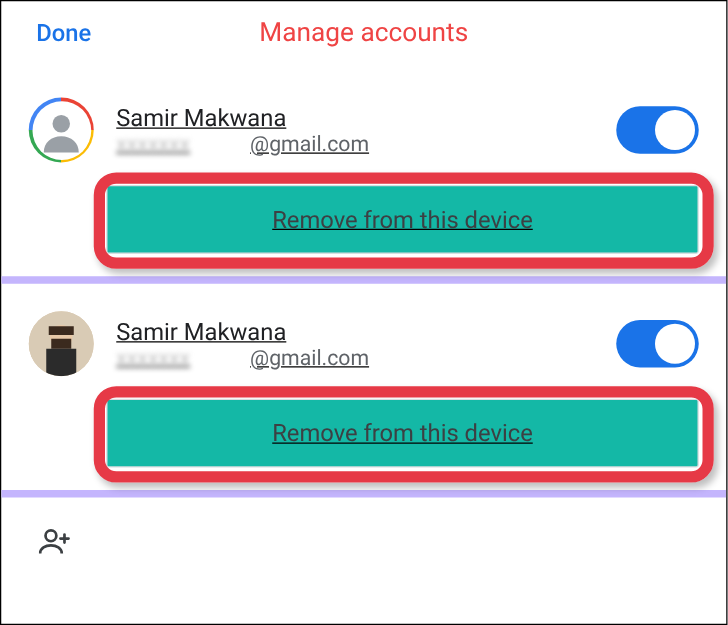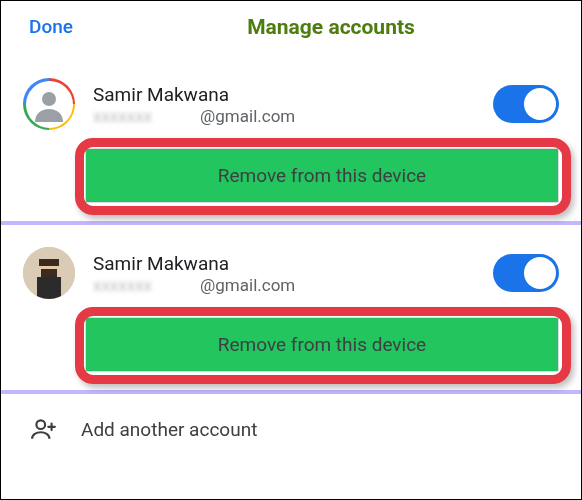--- a/index.html
+++ b/index.html
@@ -21,27 +21,27 @@
     color: #1a73e8;
     font-size: 19px;
     font-weight: 500;
     cursor: pointer;
   }
   .title {
     position: absolute;
     left: 50%;
     transform: translateX(-50%);
     font-size: 21px;
-    color: #4d7c0f;
-    font-weight: 700;
-    margin-left: 40px;
+    color: #ef4444;
+    font-weight: 400;
   }
   .account {
     padding: 22px 22px 18px 22px;
-    border-bottom: 4px solid #c4b5fd;
+    border-bottom: 6px solid #c4b5fd;
+    text-decoration: underline;
   }
   .account-row {
     display: flex;
     align-items: center;
     gap: 18px;
   }
   .avatar-wrap {
     width: 52px;
     height: 52px;
     border-radius: 50%;
@@ -115,21 +115,21 @@
     border-radius: 18px;
     pointer-events: none;
     box-shadow: 3px 4px 6px rgba(0,0,0,0.25);
   }
   .remove-btn {
     width: 100%;
     padding: 15px 0;
     text-align: center;
     font-size: 19px;
     color: #3c4043;
-    background: #22c55e;
+    background: #14b8a6;
     border: 1px solid #dadce0;
     border-radius: 2px;
     cursor: pointer;
   }
   .add-row {
     display: flex;
     align-items: center;
     gap: 24px;
     padding: 22px 30px 10px 30px;
   }
@@ -201,14 +201,13 @@
     <div class="highlight"></div>
   </div>
 </div>
 
 <div class="add-row">
   <svg class="add-icon" viewBox="0 0 24 24">
     <circle cx="9" cy="8" r="4" fill="none" stroke="#3c4043" stroke-width="2"></circle>
     <path d="M1 21c0-4 4-6 8-6s8 2 8 6" fill="none" stroke="#3c4043" stroke-width="2"></path>
     <path d="M19 7v6M16 10h6" stroke="#3c4043" stroke-width="2" stroke-linecap="round"></path>
   </svg>
-  <span class="add-label">Add another account</span>
 </div>
 
 </body></html>

